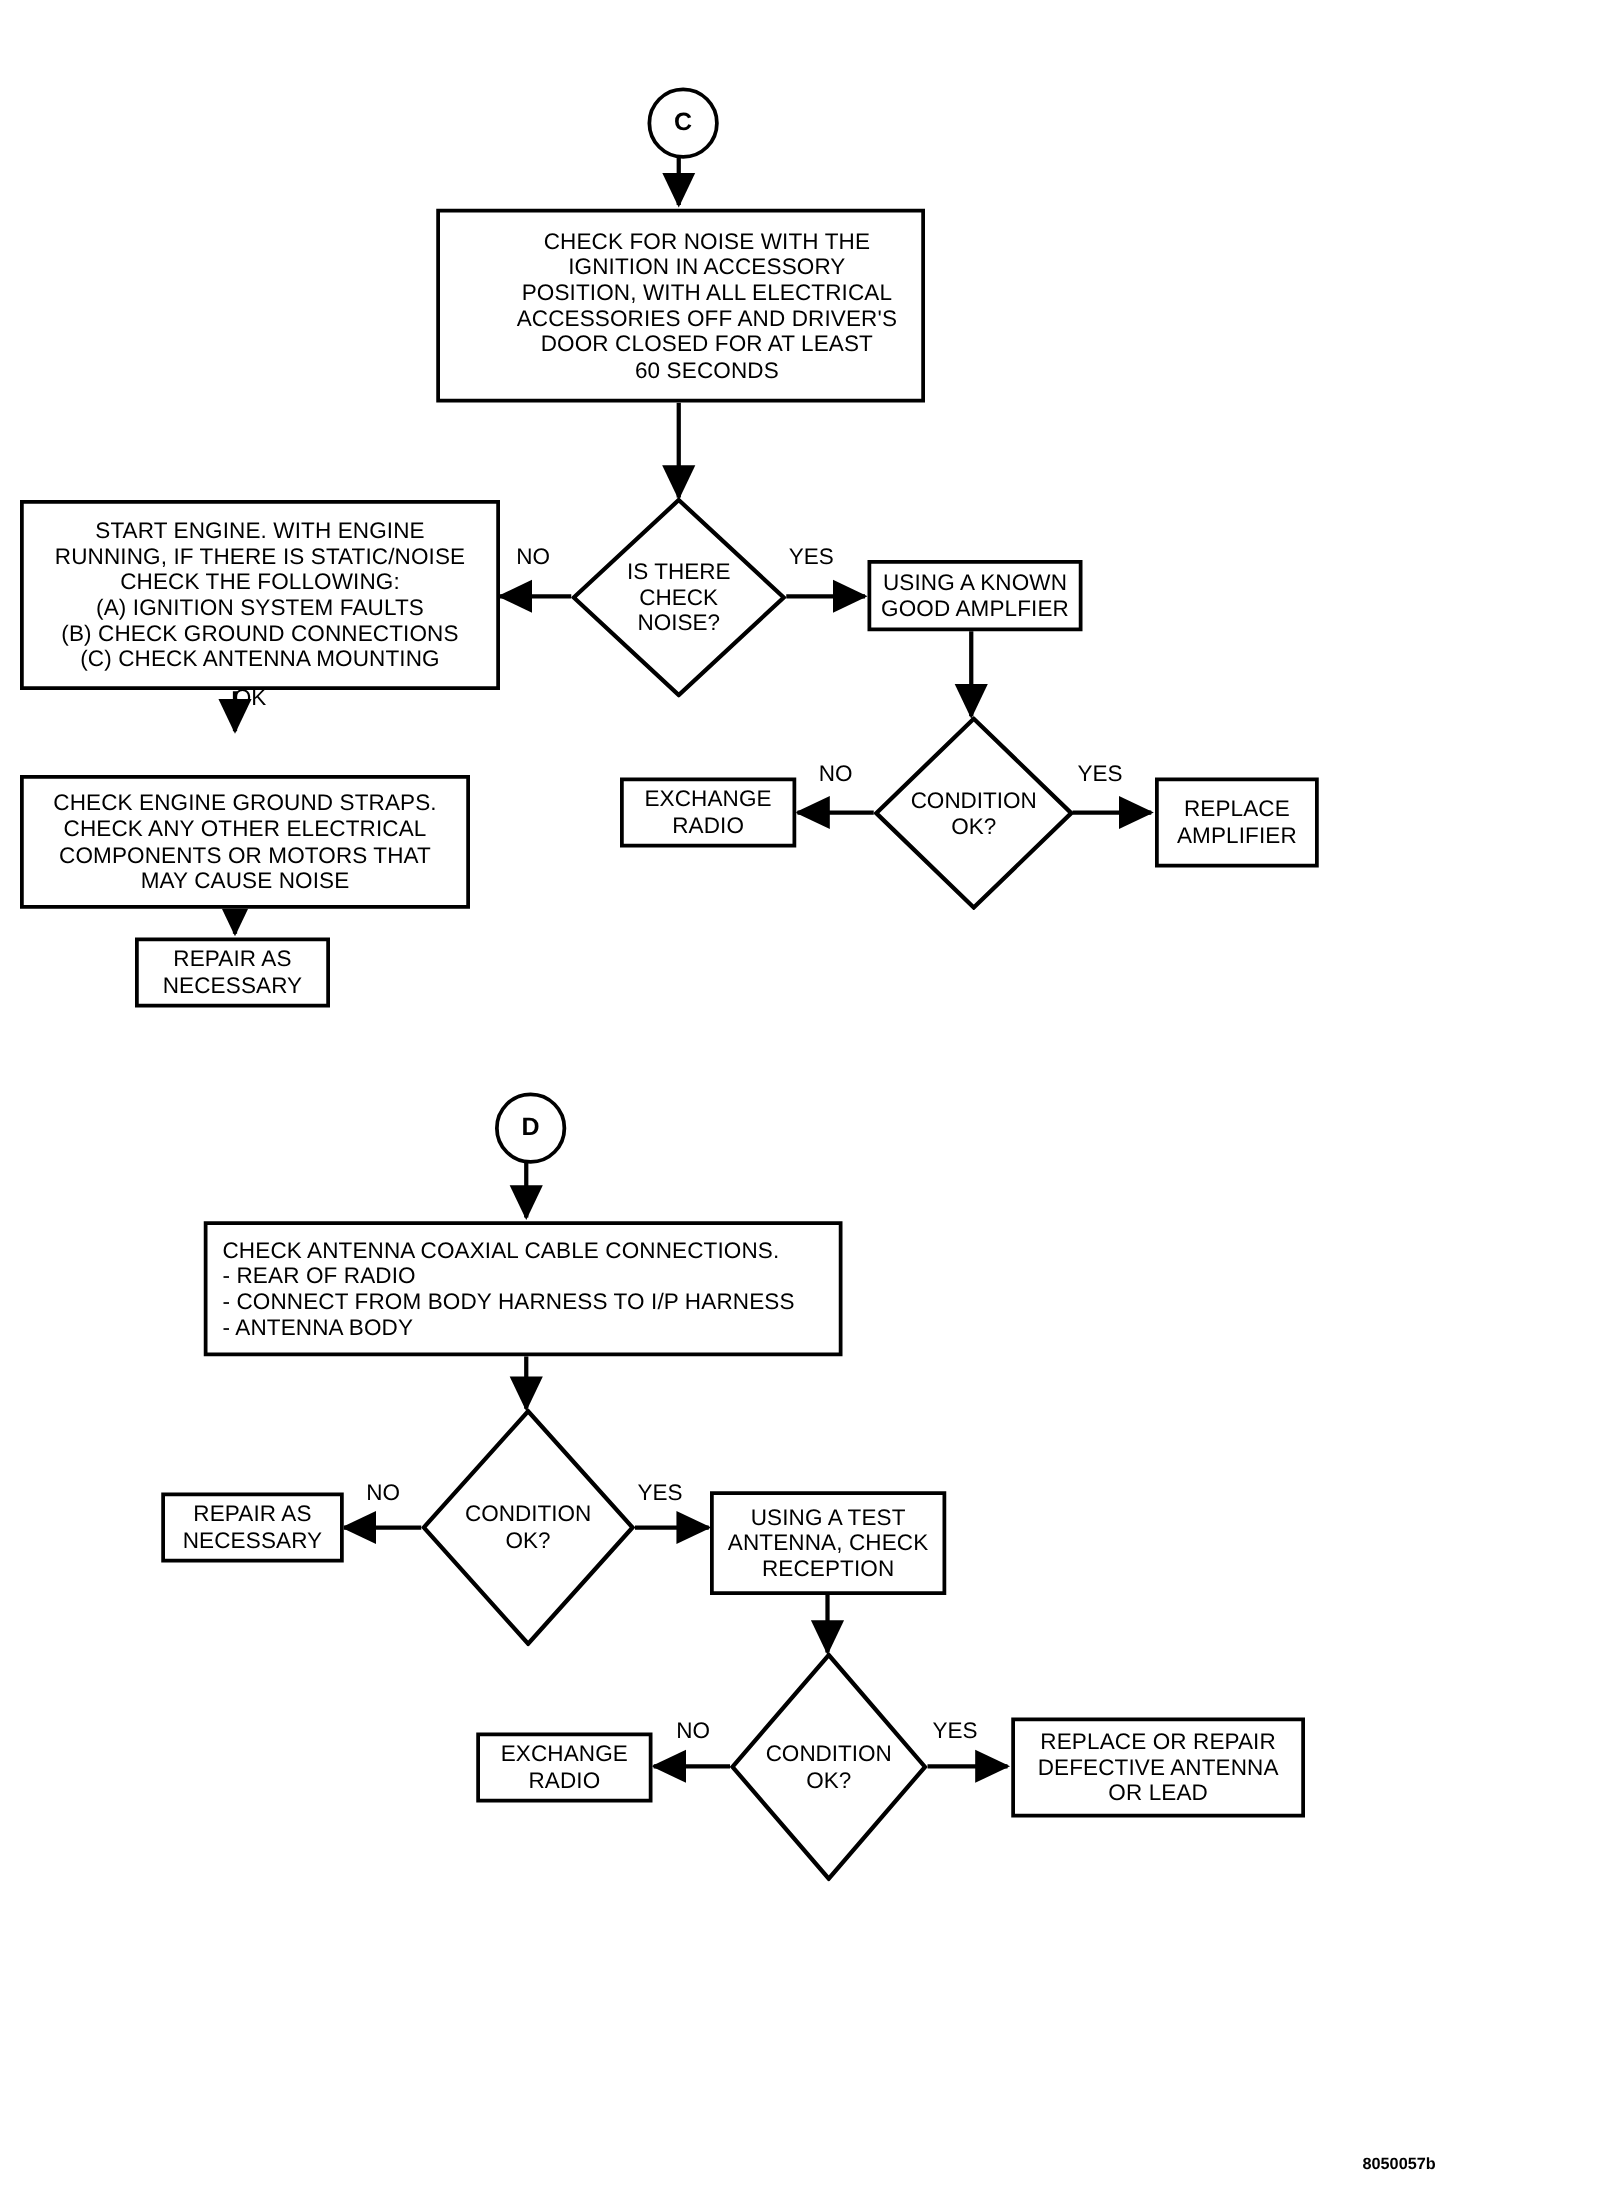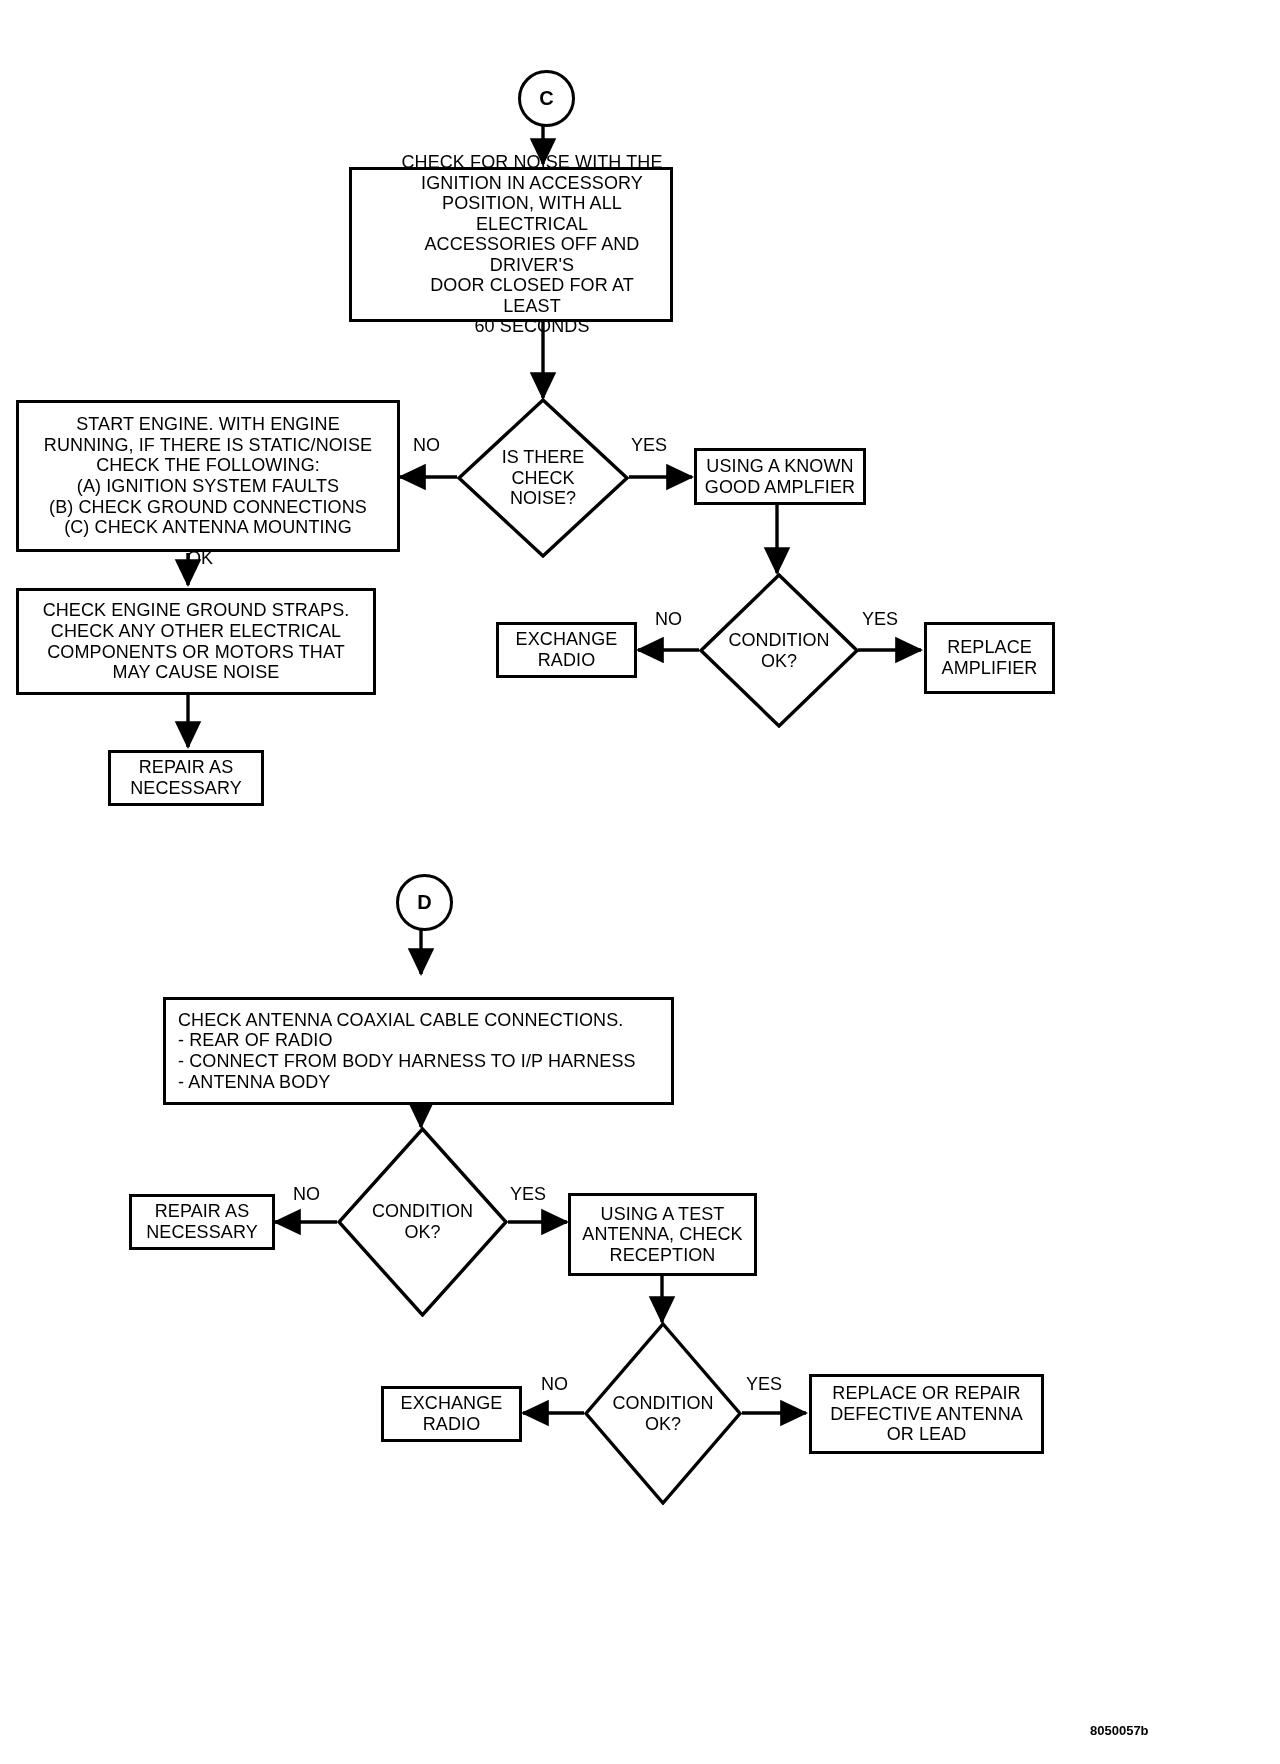--- a/index.html
+++ b/index.html
@@ -14,21 +14,21 @@
 
   
   .node{position:absolute;box-sizing:border-box;}
   .boxnode{
     border:3px solid #000;background:#fff;
     display:flex;align-items:center;justify-content:center;
     text-align:center;
     line-height:1.14;
     letter-spacing:.1px;
   }
-  .boxnode.left{justify-content:flex-start;text-align:left;margin-top:20px;}
+  .boxnode.left{justify-content:flex-start;text-align:left;}
   .boxnode .txt{padding:0 6px;white-space:pre-line;}
 
   .diamond{position:absolute;}
   .diamond .dshape{position:absolute;left:0;top:0;width:100%;height:100%;}
   .diamond .dlabel{
     position:absolute;left:0;top:0;width:100%;height:100%;
     display:flex;align-items:center;justify-content:center;
     text-align:center;white-space:pre-line;line-height:1.14;
   }
 
@@ -91,21 +91,21 @@
       <line x1="584" y1="1413" x2="523" y2="1413"></line>
 
       <line x1="742" y1="1413" x2="806" y2="1413"></line>
     </g>
   </svg>
 
   <div class="conn fs20" style="left:518px;top:70px;width:51px;height:51px;">
     <span>C</span>
   </div>
 
-  <div class="node boxnode fs18" style="left:349px;top:167px;width:324px;height:155px;padding-left:42px;">
+  <div class="node boxnode fs18" style="left:349px;top:167px;width:391px;height:155px;padding-left:42px;">
     <span class="txt">CHECK FOR NOISE WITH THE
 IGNITION IN ACCESSORY
 POSITION, WITH ALL ELECTRICAL
 ACCESSORIES OFF AND DRIVER'S
 DOOR CLOSED FOR AT LEAST
 60 SECONDS</span>
   </div>
 
   <div class="diamond" style="left:457px;top:398px;width:172px;height:160px;">
     <svg class="dshape" viewBox="0 0 172 160">
@@ -124,21 +124,21 @@
     <span class="txt">START ENGINE.  WITH ENGINE
 RUNNING, IF THERE IS STATIC/NOISE
 CHECK THE FOLLOWING:
 (A) IGNITION SYSTEM FAULTS
 (B) CHECK GROUND CONNECTIONS
 (C) CHECK ANTENNA MOUNTING</span>
   </div>
 
   <div class="edgelabel fs18" style="left:143px;top:548px;margin-left:44px;">OK</div>
 
-  <div class="node boxnode fs18" style="left:16px;top:588px;width:360px;height:107px;">
+  <div class="node boxnode fs18" style="left:16px;top:620px;width:360px;height:107px;">
     <span class="txt">CHECK ENGINE GROUND STRAPS.
 CHECK ANY OTHER ELECTRICAL
 COMPONENTS OR MOTORS THAT
 MAY CAUSE NOISE</span>
   </div>
 
   <div class="node boxnode fs18" style="left:108px;top:750px;width:156px;height:56px;">
     <span class="txt">REPAIR AS
 NECESSARY</span>
   </div>

